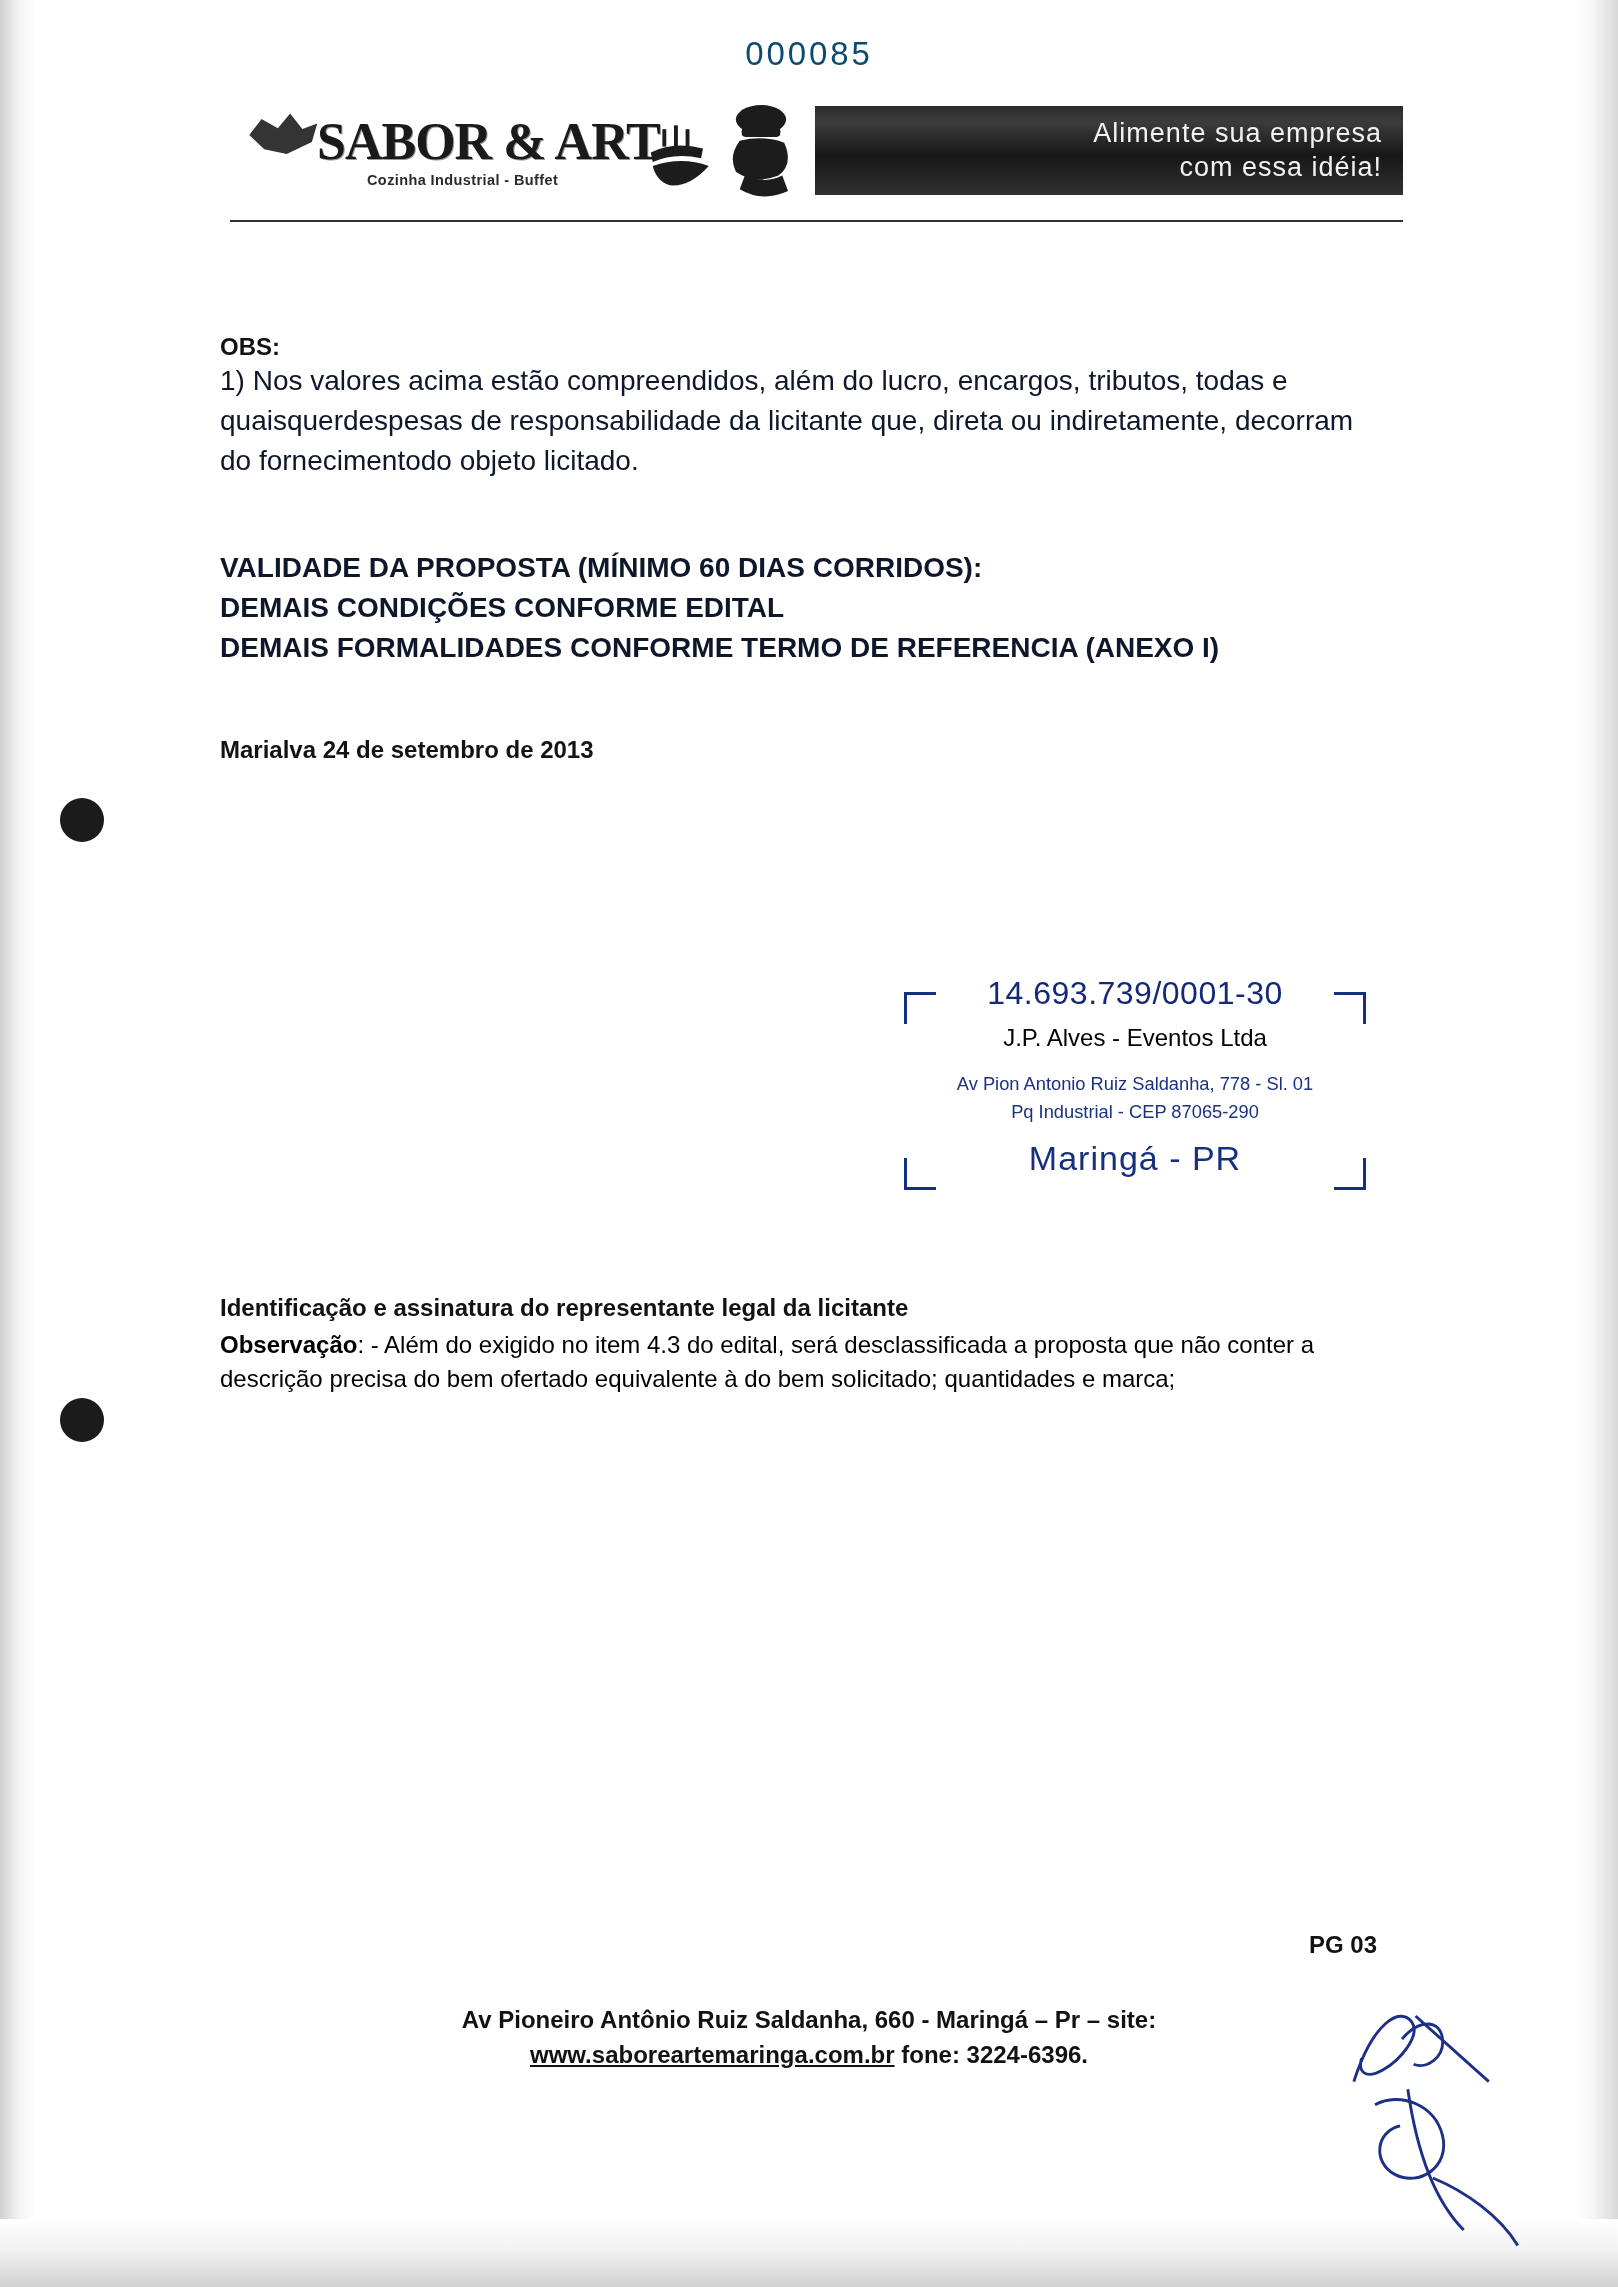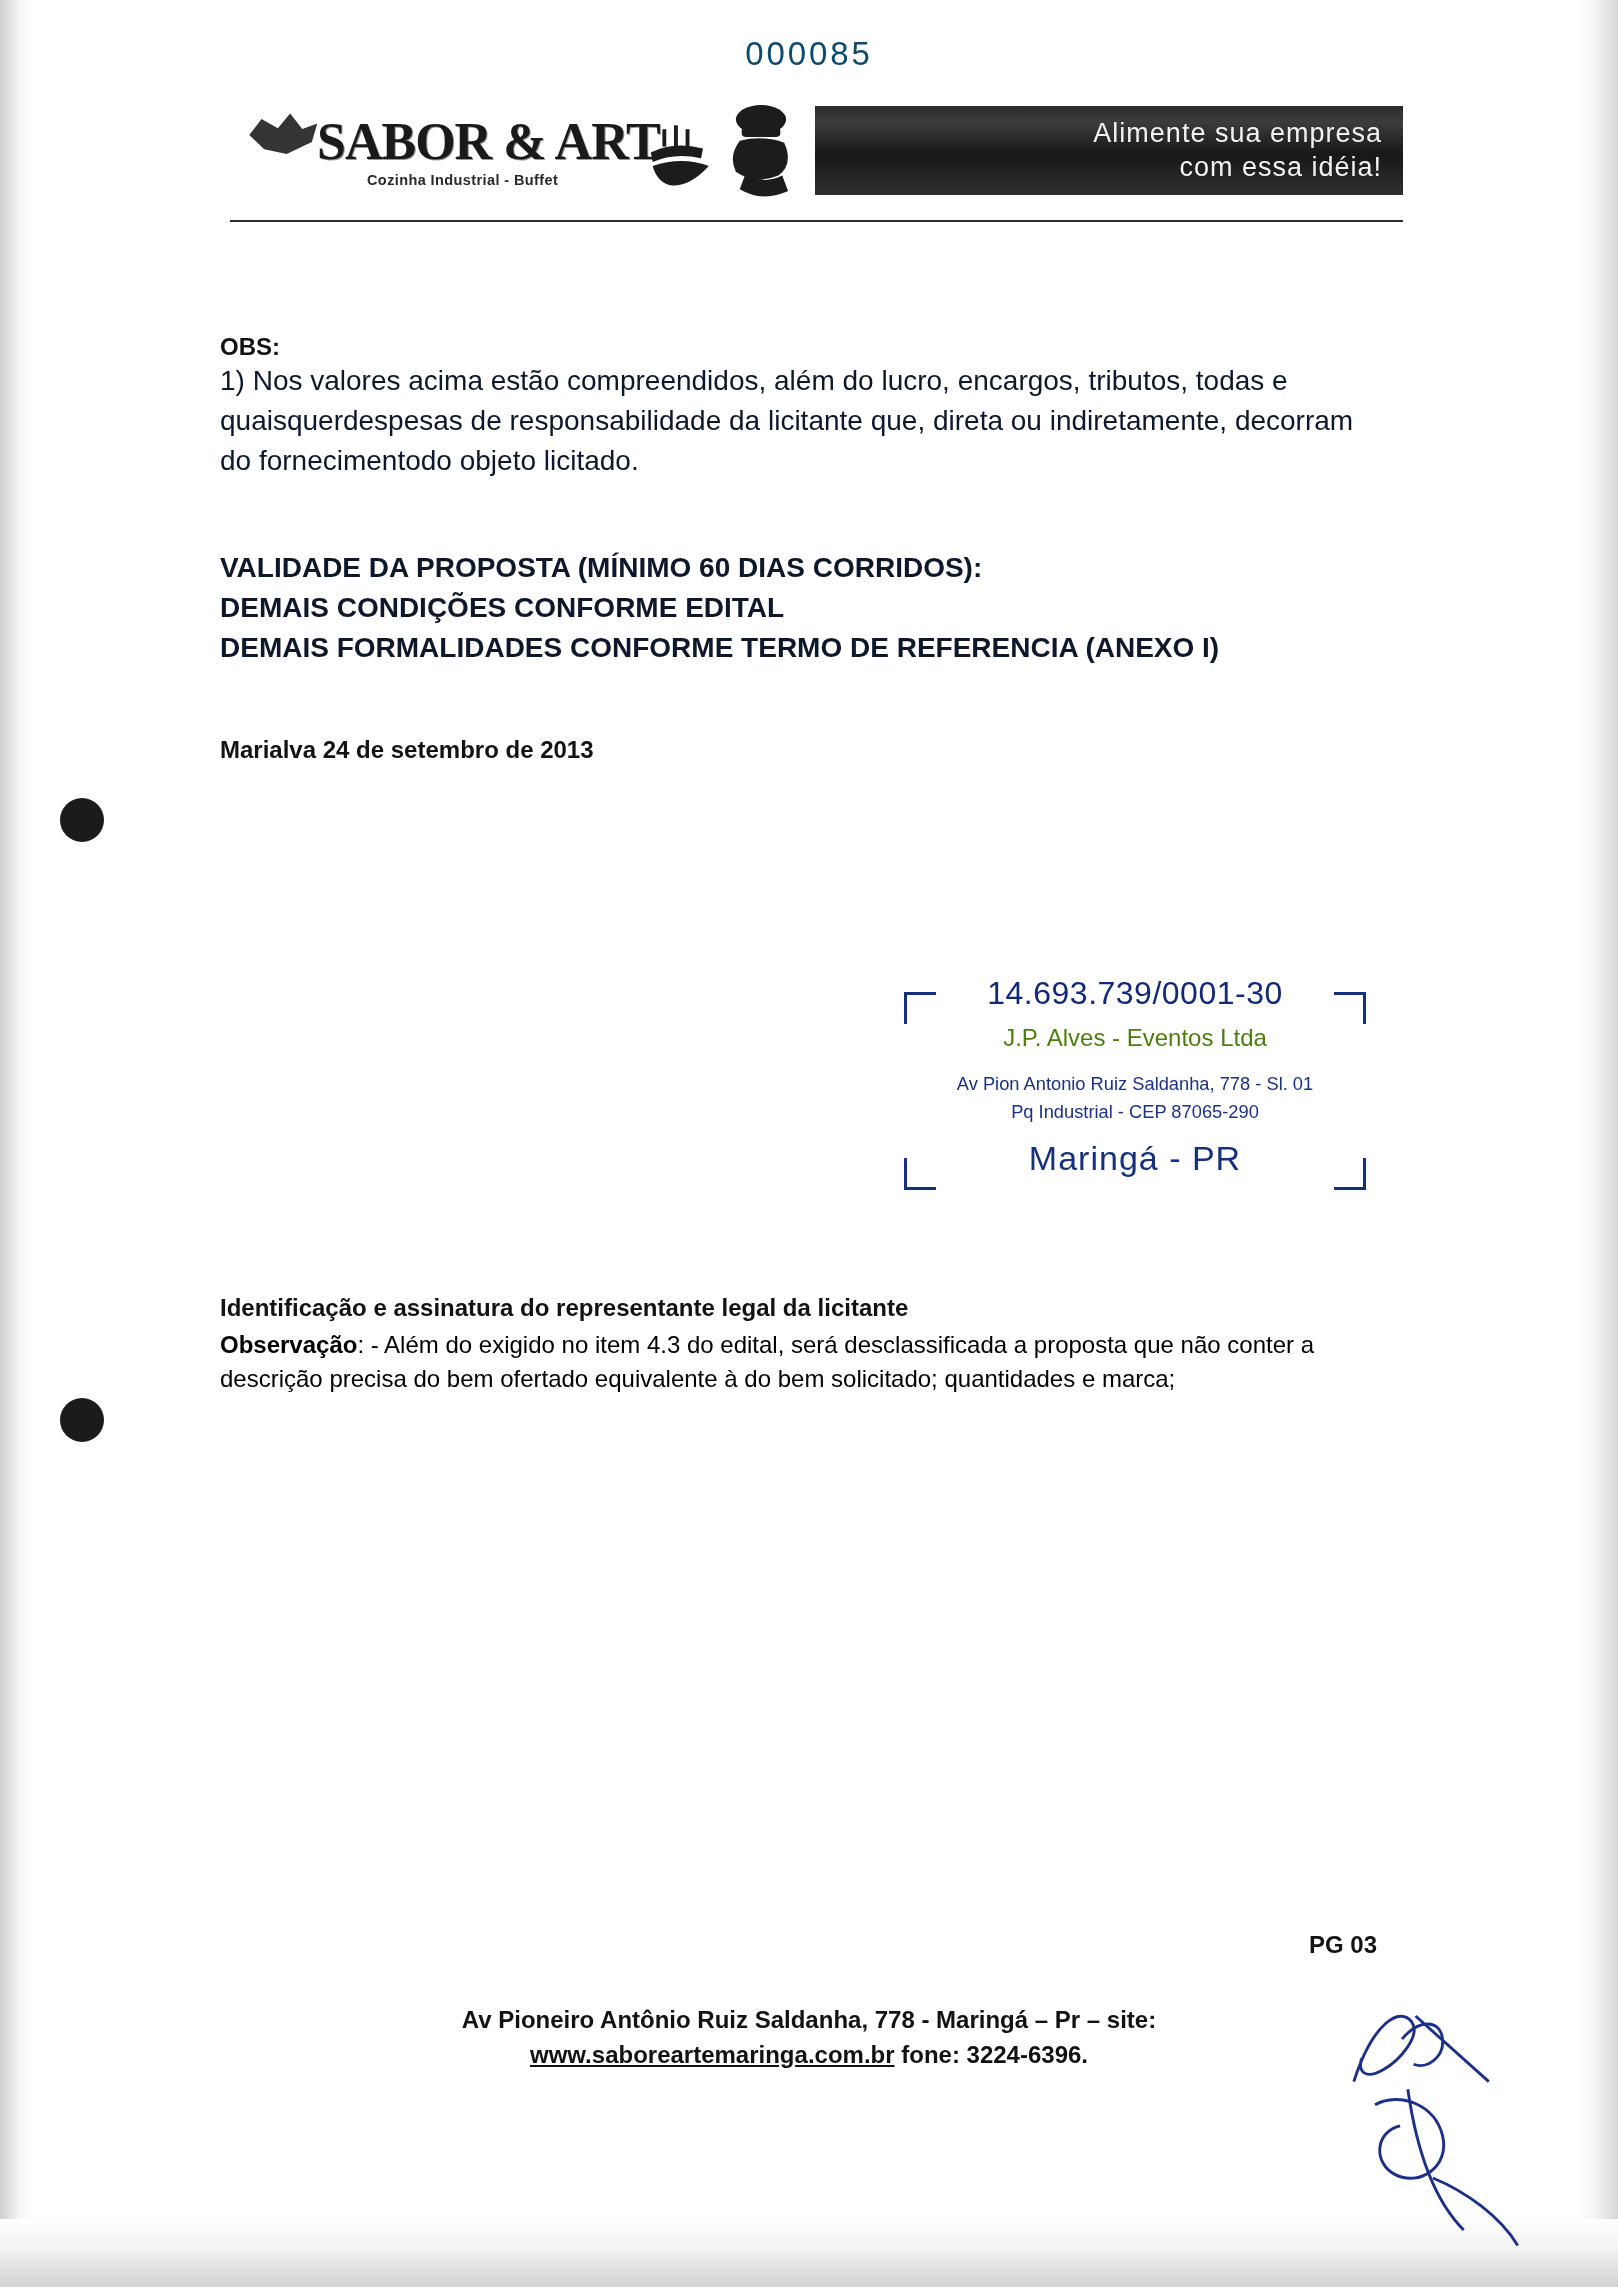--- a/index.html
+++ b/index.html
@@ -207,21 +207,21 @@
     font-size: 32px;
     letter-spacing: 0.5px;
     text-align: center;
     color: #14287a;
     white-space: nowrap;
   }
   .stamp-name {
     margin-top: 11.6px;
     font-size: 24px;
     text-align: center;
-    color: #4d7c0f;
+    color: #000000;
   }
   .stamp-addr1 {
     margin-top: 21px;
     font-size: 18.3px;
     text-align: center;
     color: #1b3182;
   }
   .stamp-addr2 {
     margin-top: 6.8px;
     font-size: 18.3px;
@@ -369,21 +369,21 @@
   <div class="ident">
     <div class="ident-title">Identificação e assinatura do representante legal da licitante</div>
     <div class="ident-body">
       <span class="b">Observação</span><span>: - Além do exigido no item 4.3 do edital, será desclassificada a proposta que não conter a descrição precisa do bem ofertado equivalente à do bem solicitado; quantidades e marca;</span>
     </div>
   </div>
 
   <div class="pg">PG 03</div>
 
   <div class="footer">
-    <div>Av Pioneiro Antônio Ruiz Saldanha, 778 - Maringá – Pr – site:</div>
+    <div>Av Pioneiro Antônio Ruiz Saldanha, 660 - Maringá – Pr – site:</div>
     <div>
       <a href="#">www.saboreartemaringa.com.br</a><span> fone: 3224-6396.</span>
     </div>
   </div>
 
   <svg class="footer-sig" viewBox="0 0 230 280">
     <path d="M36 96 C 56 34, 84 18, 96 34 C 106 48, 84 74, 66 84 C 48 94, 40 86, 44 72" fill="none" stroke="#1d2f86" stroke-width="3"></path>
     <path d="M86 52 C 104 30, 126 32, 128 52 C 130 70, 112 84, 98 78" fill="none" stroke="#1d2f86" stroke-width="3"></path>
     <path d="M100 28 L 176 96" fill="none" stroke="#1d2f86" stroke-width="3"></path>
     <path d="M58 120 C 84 106, 120 120, 128 152 C 136 184, 104 206, 78 192 C 56 180, 58 148, 84 142" fill="none" stroke="#1d2f86" stroke-width="3"></path>

